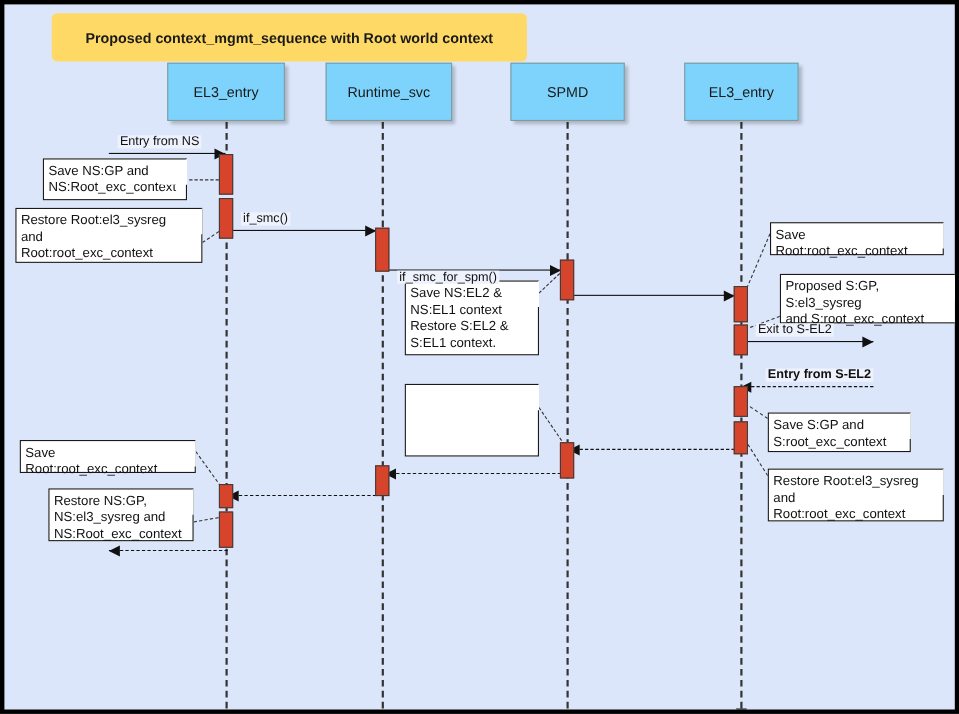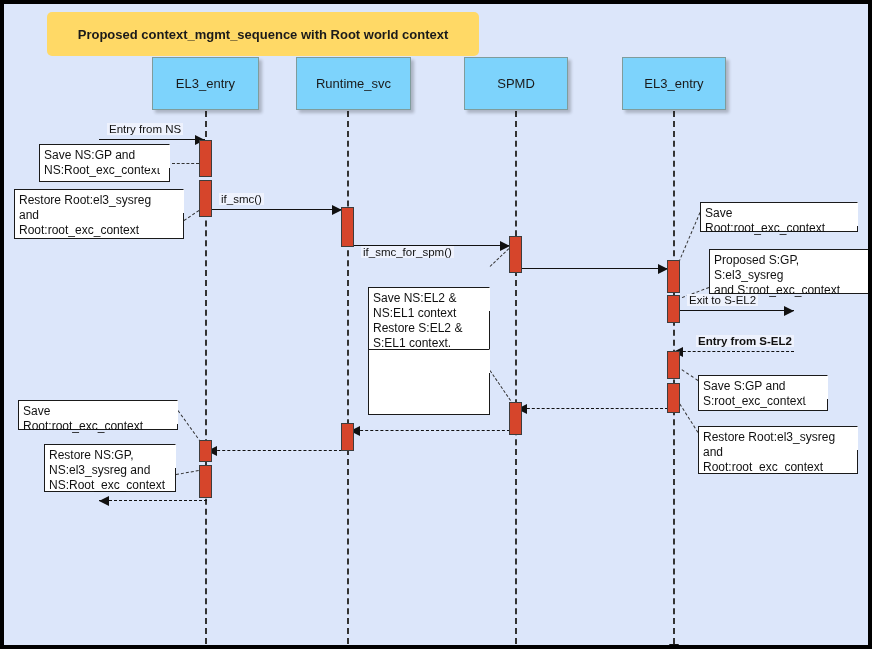--- a/index.html
+++ b/index.html
@@ -172,21 +172,21 @@
     </div>
   <div id="notes-layer">
       <div class="leader" style="left: 168px; top: 159px; width: 27px; transform: rotate(0deg);"></div>
       <div class="note" style="left: 35px; top: 140px; width: 131px; height: 38px;"><span>Save NS:GP and
 NS:Root_exc_context</span><span class="fold"></span><span class="fold-edge"></span></div>
       <div class="leader" style="left: 180px; top: 216px; width: 18.0278px; transform: rotate(-33.6901deg);"></div>
       <div class="note" style="left: 10px; top: 185px; width: 170px; height: 50px;"><span>Restore Root:el3_sysreg
 and
 Root:root_exc_context</span><span class="fold"></span><span class="fold-edge"></span></div>
       <div class="leader" style="left: 486px; top: 262px; width: 26.1725px; transform: rotate(-43.4518deg);"></div>
-      <div class="note" style="left: 364px; top: 251px; width: 122px; height: 68px; margin-top: 32px;"><span>Save NS:EL2 &amp;
+      <div class="note" style="left: 364px; top: 251px; width: 122px; height: 68px;"><span>Save NS:EL2 &amp;
 NS:EL1 context
 Restore S:EL2 &amp;
 S:EL1 context.</span><span class="fold"></span><span class="fold-edge"></span></div>
       <div class="leader" style="left: 696px; top: 208px; width: 58.6941px; transform: rotate(113.07deg);"></div>
       <div class="note" style="left: 696px; top: 198px; width: 158px; height: 30px;"><span>Save Root:root_exc_context</span><span class="fold"></span><span class="fold-edge"></span></div>
       <div class="leader" style="left: 705px; top: 283px; width: 34.176px; transform: rotate(159.444deg);"></div>
       <div class="note" style="left: 705px; top: 245px; width: 162px; height: 45px;"><span>Proposed S:GP, S:el3_sysreg
 and S:root_exc_context</span><span class="fold"></span><span class="fold-edge"></span></div>
       <div class="leader" style="left: 486px; top: 366px; width: 46.0435px; transform: rotate(55.6197deg);"></div>
       <div class="note" style="left: 364px; top: 345px; width: 122px; height: 66px;"><span class="fold"></span><span class="fold-edge"></span></div>

